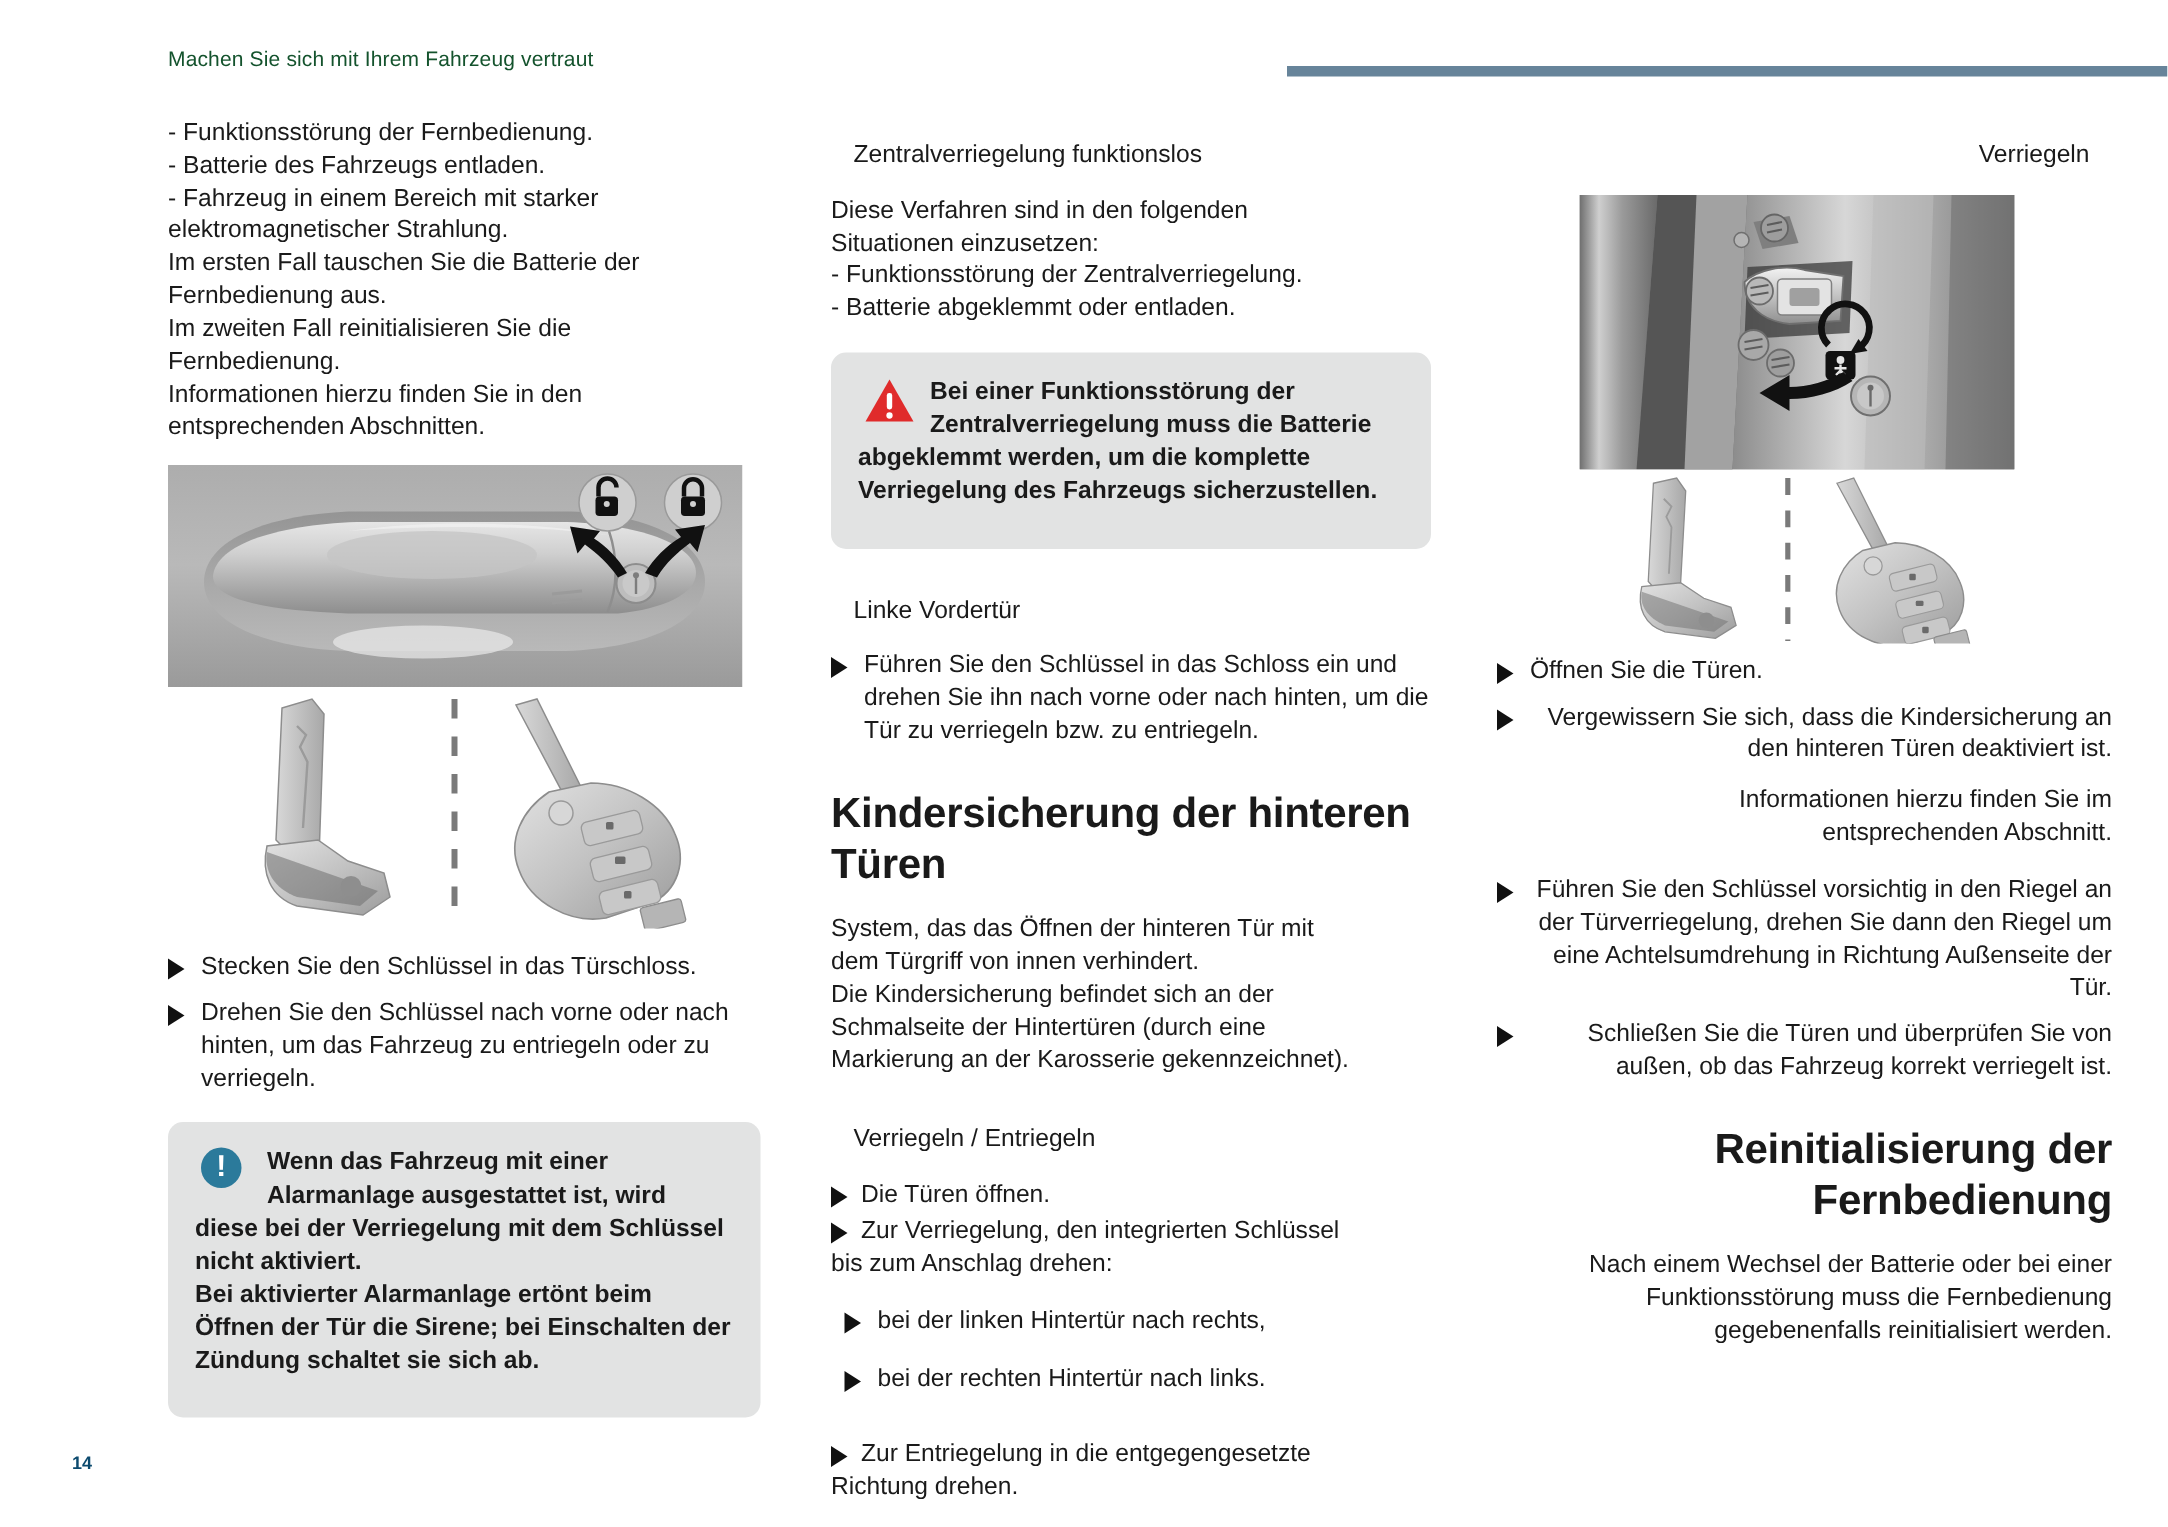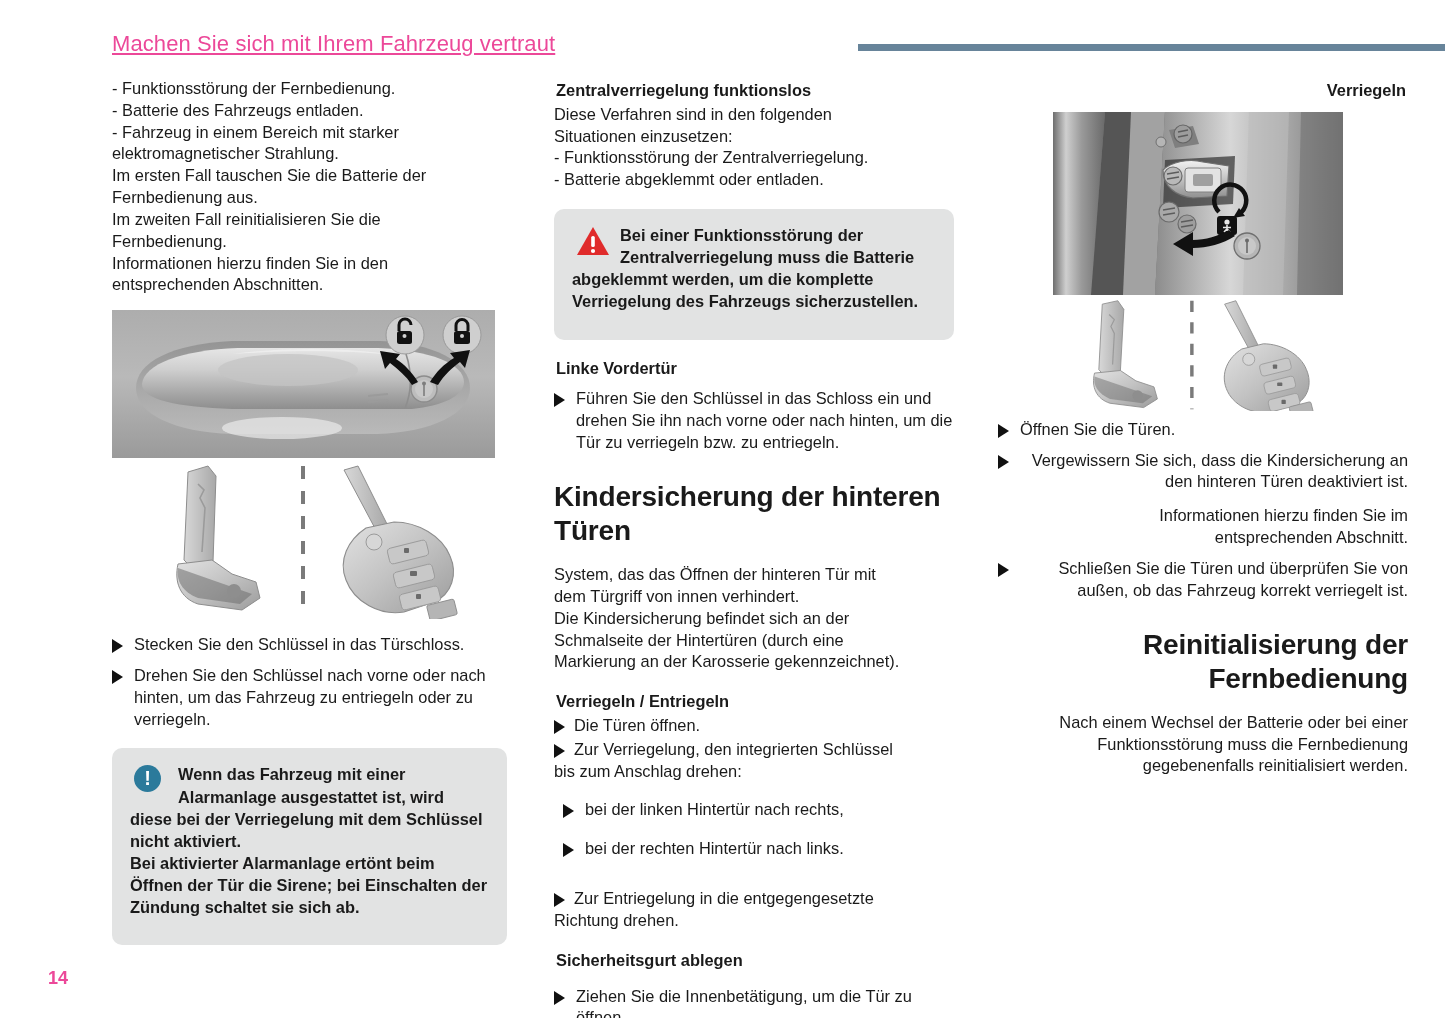--- a/index.html
+++ b/index.html
@@ -20,43 +20,42 @@
   .header {
     position: absolute;
     left: 0; top: 0;
     width: 1445px;
     height: 60px;
   }
   .header-title {
     position: absolute;
     left: 112px;
     top: 31px;
-    font-size: 22px;
-    color: #ec4899;
+    font-size: 14px;
+    color: #14532d;
     letter-spacing: 0.1px;
     white-space: nowrap;
-    text-decoration: underline;
   }
   .header-rule {
     position: absolute;
     left: 858px;
     top: 44px;
     width: 587px;
     height: 7px;
     background: #67849a;
   }
 
   
   .page-number {
     position: absolute;
     left: 48px;
     top: 968px;
-    font-size: 18px;
+    font-size: 12px;
     font-weight: bold;
-    color: #ec4899;
+    color: #0c4a6e;
   }
 
   
   .columns {
     position: absolute;
     left: 0;
     top: 78px;
     width: 1445px;
     display: flex;
     gap: 17px;
@@ -77,22 +76,22 @@
   
   h1.sec-title {
     font-size: 28px;
     font-weight: bold;
     line-height: 1.22;
     margin: 26px 0 16px 0;
     letter-spacing: -0.2px;
   }
   h2.sub-title {
     font-size: 16.4px;
-    font-weight: bold;
-    margin: 2px;
+    font-weight: normal;
+    margin: 15px;
     line-height: 1.33;
   }
   .sp-16 { height: 16px; }
   .sp-12 { height: 12px; }
 
   
   .bullet {
     display: flex;
     align-items: flex-start;
     margin: 9px 0 0 0;
@@ -491,20 +490,24 @@
     </div>
     <div class="bullet">
       <span class="tri"></span>
       <span class="btxt">Vergewissern Sie sich, dass die Kindersicherung an den hinteren Türen deaktiviert ist.</span>
     </div>
 
     <div class="sp-12"></div>
     <p class="plain-block">Informationen hierzu finden Sie im
 entsprechenden Abschnitt.</p>
 
+    <div class="bullet" style="margin-top:16px">
+      <span class="tri"></span>
+      <span class="btxt">Führen Sie den Schlüssel vorsichtig in den Riegel an der Türverriegelung, drehen Sie dann den Riegel um eine Achtelsumdrehung in Richtung Außenseite der Tür.</span>
+    </div>
     <div class="bullet">
       <span class="tri"></span>
       <span class="btxt">Schließen Sie die Türen und überprüfen Sie von außen, ob das Fahrzeug korrekt verriegelt ist.</span>
     </div>
 
     <h1 class="sec-title">Reinitialisierung der Fernbedienung</h1>
 
     <p class="plain-block">Nach einem Wechsel der Batterie oder bei einer
 Funktionsstörung muss die Fernbedienung
 gegebenenfalls reinitialisiert werden.</p>

